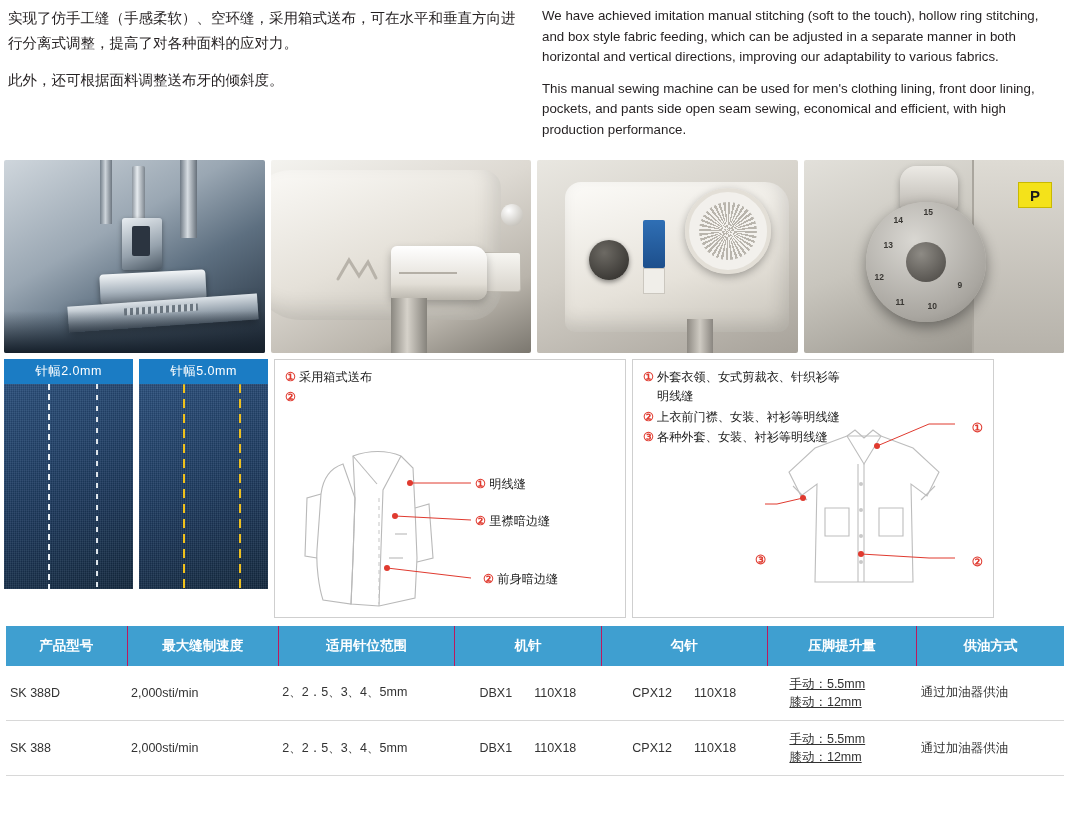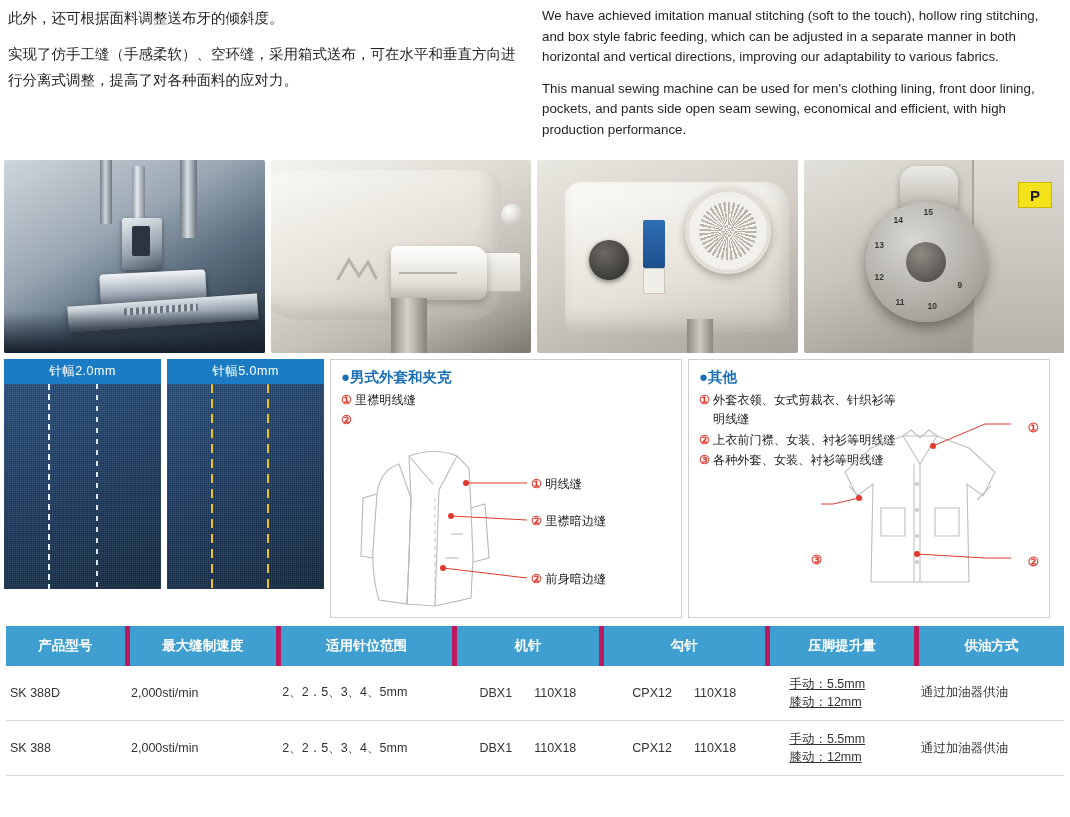--- a/index.html
+++ b/index.html
@@ -107,21 +107,21 @@
   .p4 .dial .hub { position:absolute; left:40px; top:40px; width:40px; height:40px;
     border-radius:50%; background: radial-gradient(circle at 38% 30%,#8e8b85,#474440);}
   .p4 .dial .num { position:absolute; font-size:8.5px; color:#3a3834; font-weight:bold;text-align:right;}
   .p4 .lev { position:absolute; left:96px; top:6px; width:58px; height:44px;
     background:linear-gradient(180deg,#eceae5,#bdb9b2); border-radius:16px 16px 6px 6px;
     box-shadow:0 3px 7px rgba(0,0,0,.3);}
 
   
   .mid { display:flex; gap:6px; padding:6px 6px 0 4px; align-items:flex-start; }
 
-  .denim-group { width: 320px; }
+  .denim-group { width: 264px; }
   .denim-pair { display:flex; gap:6px; }
   .denim-col { width: 159px; }
   .denim-head {
     background:#1b7cc4; color:#fff; font-size:12.5px; text-align:center;
     padding:4px 0; letter-spacing:.5px;
   }
   .denim {
     height: 205px; position:relative;
     background:
       repeating-linear-gradient(90deg, rgba(255,255,255,.05) 0 1px, rgba(0,0,0,.06) 1px 2px),
@@ -159,40 +159,40 @@
   .panel-list .item { display:flex; gap:3px; margin-bottom:1px;}
   .cnum { color:#e03a2f; font-weight:bold; }
 
   .fig { position:absolute; }
 
   
   .tablewrap { padding: 8px 6px 0 6px; }
   table { width: 1058px; border-collapse: collapse; }
   thead th {
     background:#3f9fd0; color:#fff; font-size:13.5px; font-weight:bold;
-    padding:11px 4px; text-align:center; border-right:5px solid #be185d;
+    padding:11px 4px; text-align:center; border-right:1px solid #be185d;
   }
   thead th:last-child { border-right:none; }
   tbody td {
     font-size:12.5px; text-align:left; padding:9px 4px; color:#333;
     border-bottom:1px solid #d8d8d8;
   }
   tbody tr:first-child td { border-top: none; }
   td.two-line { line-height:1.45; text-align:left; padding-left:22px;text-decoration:underline; }
   .needle-cell { display:flex; justify-content:center; gap:22px; }
 </style>
 </head>
 <body>
 
 <div class="page">
 
   <div class="text-row">
     <div class="col-cn">
+      <p>实现了仿手工缝（手感柔软）、空环缝，采用箱式送布，可在水平和垂直方向进行分离式调整，提高了对各种面料的应对力。</p>
       <p>此外，还可根据面料调整送布牙的倾斜度。</p>
-      <p>实现了仿手工缝（手感柔软）、空环缝，采用箱式送布，可在水平和垂直方向进行分离式调整，提高了对各种面料的应对力。</p>
     </div>
     <div class="col-en">
       <p>We have achieved imitation manual stitching (soft to the touch), hollow ring stitching, and box style fabric feeding, which can be adjusted in a separate manner in both horizontal and vertical directions, improving our adaptability to various fabrics.</p>
       <p>This manual sewing machine can be used for men's clothing lining, front door lining, pockets, and pants side open seam sewing, economical and efficient, with high production performance.</p>
     </div>
   </div>
 
   <div class="photos">
 
     <div class="photo p1">
@@ -229,21 +229,21 @@
     </div>
 
     <div class="photo p4">
       <div class="panelbg"></div>
       <div class="yellow">P</div>
       <div class="lev"></div>
       <div class="dialwrap">
         <div class="dial">
           <span class="num" style="left:58px;top:5px;">15</span>
           <span class="num" style="left:28px;top:13px;">14</span>
-          <span class="num" style="left:9px;top:38px;">13</span>
+          <span class="num" style="left:18px;top:38px;">13</span>
           <span class="num" style="left:9px;top:70px;">12</span>
           <span class="num" style="left:30px;top:95px;">11</span>
           <span class="num" style="left:62px;top:99px;">10</span>
           <span class="num" style="left:92px;top:78px;">9</span>
           <div class="hub"></div>
         </div>
       </div>
     </div>
   </div>
 
@@ -262,27 +262,24 @@
           <div class="denim-head">针幅5.0mm</div>
           <div class="denim">
             <div class="stitch stitch-y-a"></div>
             <div class="stitch stitch-y-b"></div>
           </div>
         </div>
       </div>
     </div>
 
     <div class="panel panel-a">
-      <div class="panel-title">
-        <span class="dot">●</span><span>男式外套和夹克</span>
-      </div>
       <div class="panel-list">
         <div class="item">
           <span class="cnum">①</span>
-          <span>里襟明线缝</span>
+          <span>采用箱式送布</span>
         </div>
         <div class="item">
           <span class="cnum">②</span>
         </div>
       </div>
 
       <svg class="fig" style="left:8px; top:78px;" width="336" height="176" viewBox="0 0 336 176">
 
         <g fill="none" stroke="#b9b9b9" stroke-width="1.1">
           <path d="M60 26 C48 30 40 40 38 56 L34 112 C33 128 36 150 40 162 L68 166 L70 120 L72 60 Z"></path>
@@ -308,30 +305,27 @@
       </svg>
 
       <div style="position:absolute; left:200px; top:116px; font-size:12.2px; color:#222;">
         <span class="cnum">①</span>
         <span>明线缝</span>
       </div>
       <div style="position:absolute; left:200px; top:153px; font-size:12.2px; color:#222;">
         <span class="cnum">②</span>
         <span>里襟暗边缝</span>
       </div>
-      <div style="position:absolute; left:200px; top:211px; font-size:12.2px; color:#222;">
+      <div style="position:absolute; left:208px; top:211px; font-size:12.2px; color:#222;">
         <span class="cnum">②</span>
         <span>前身暗边缝</span>
       </div>
     </div>
 
     <div class="panel panel-b">
-      <div class="panel-title">
-        <span class="dot">●</span><span>其他</span>
-      </div>
       <div class="panel-list" style="width:200px;">
         <div class="item">
           <span class="cnum">①</span>
           <span>外套衣领、女式剪裁衣、针织衫等明线缝</span>
         </div>
         <div class="item">
           <span class="cnum">②</span>
           <span>上衣前门襟、女装、衬衫等明线缝</span>
         </div>
         <div class="item">

